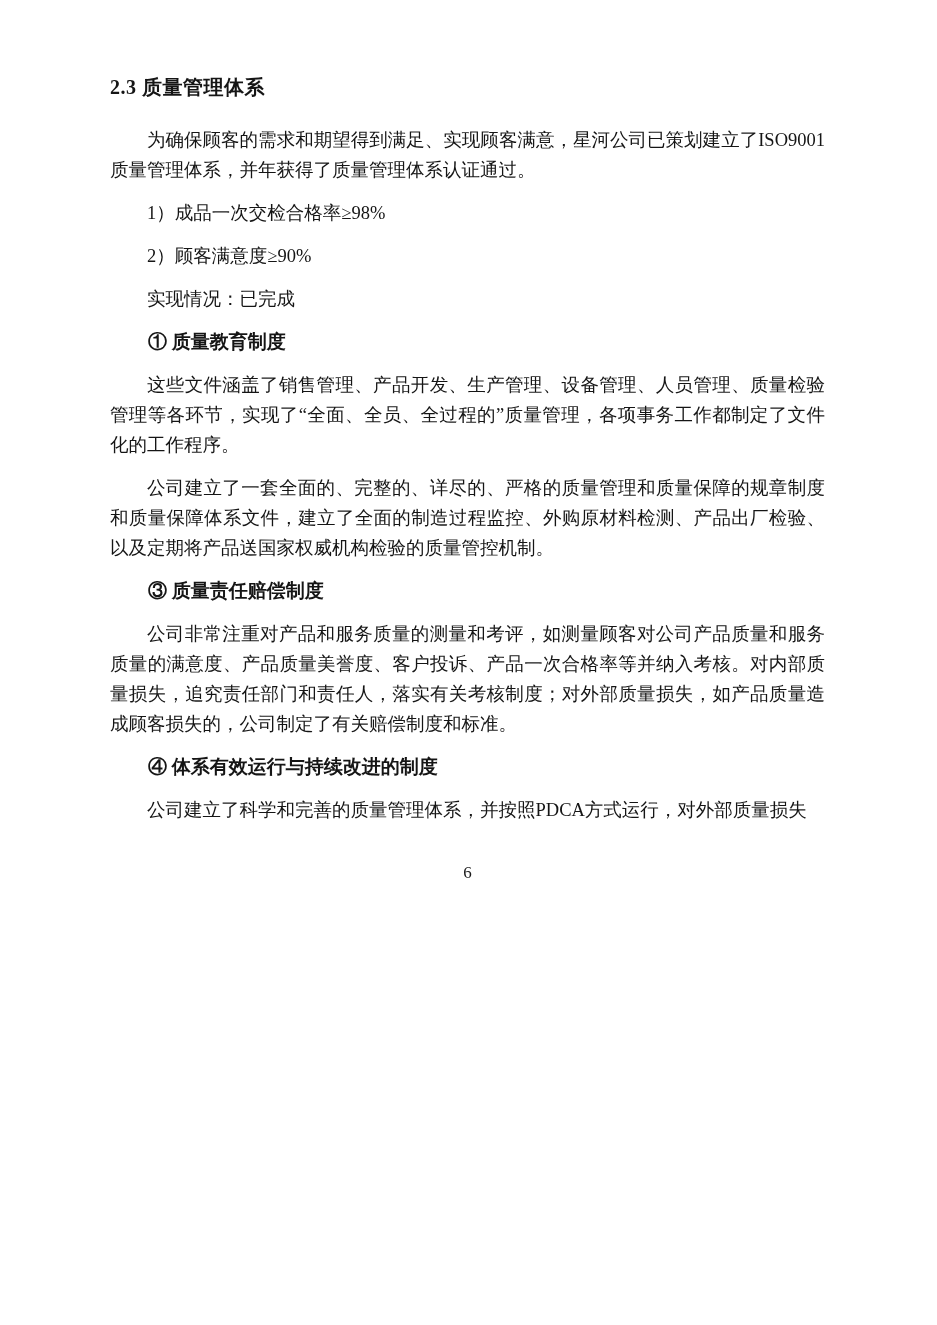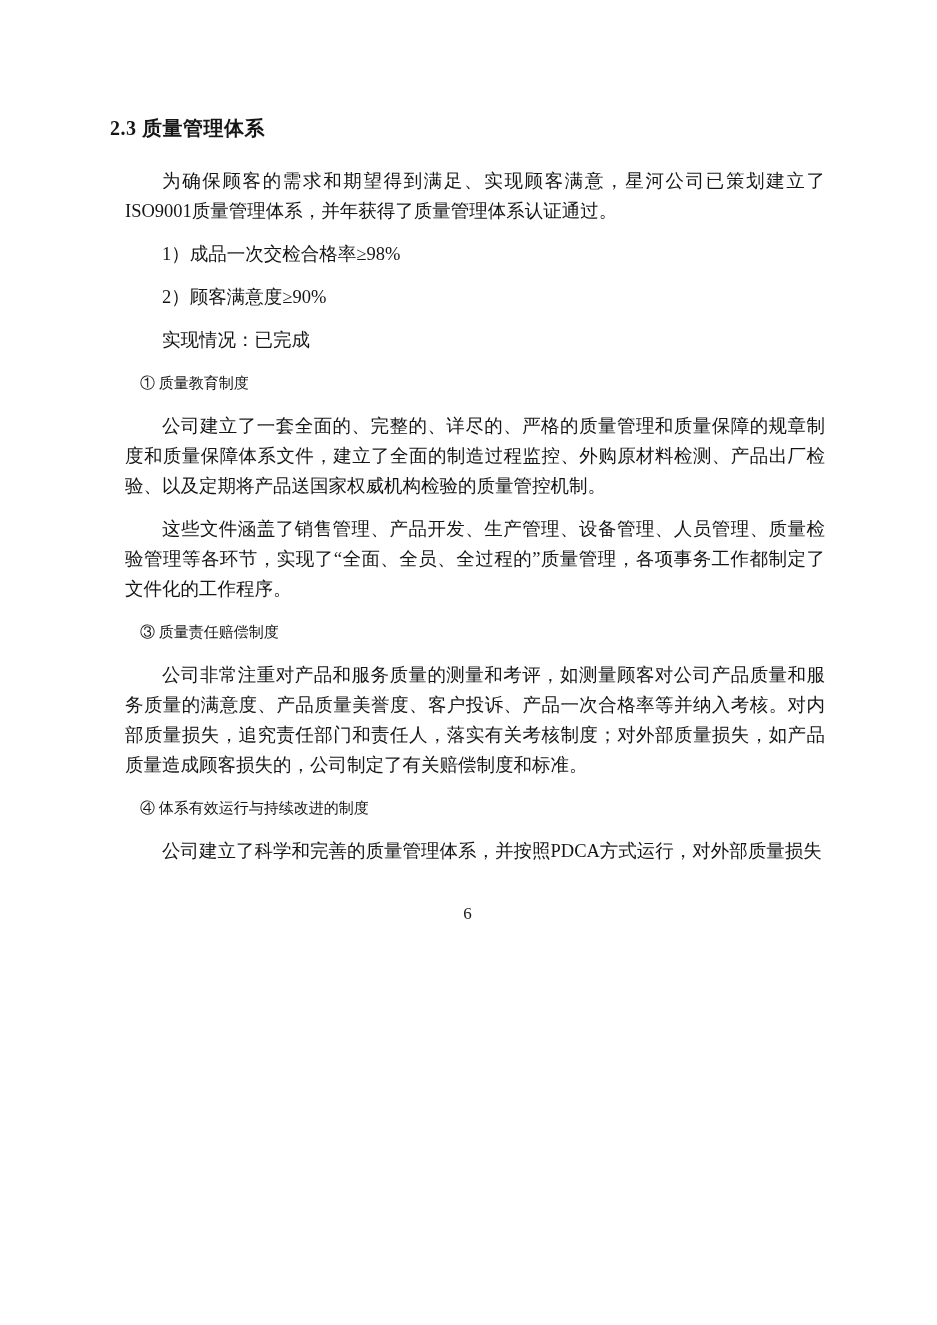--- a/index.html
+++ b/index.html
@@ -6,45 +6,45 @@
     margin: 0;
     padding: 0;
     background: #ffffff;
   }
   .page {
     position: relative;
     width: 937px;
     height: 1325px;
     background: #ffffff;
     box-sizing: border-box;
-    padding: 113px 112px 0 110px;
+    padding: 72px 112px 0 110px;
     font-family: "Liberation Serif", "DejaVu Serif", serif;
     color: #151515;
     font-size: 18.5px;
     overflow: hidden;
   }
   .sec-heading {
     font-size: 20px;
     font-weight: bold;
     line-height: 30px;
     margin: 0 0 23px 0;
     letter-spacing: 0.5px;
   }
   p.body {
-    margin: 0 0 13px 15px;
+    margin: 0 0 13px 0;
     line-height: 30px;
     text-align: justify;
     text-indent: 2em;
   }
   p.subheading {
     margin: 2px 0 13px 0;
     line-height: 30px;
-    font-weight: normal;
+    font-weight: bold;
     text-indent: 2em;
-    font-size: 15px;
+    font-size: 19px;
   }
   .page-number {
     margin-top: 36px;
     text-align: center;
     font-size: 17px;
     line-height: 24px;
     color: #1a1a1a;
   }
 </style>
 </head>
@@ -53,22 +53,22 @@
 <main class="page">
   <h2 class="sec-heading">2.3  质量管理体系</h2>
 
   <p class="body">为确保顾客的需求和期望得到满足、实现顾客满意，星河公司已策划建立了ISO9001质量管理体系，并年获得了质量管理体系认证通过。</p>
   <p class="body">1）成品一次交检合格率≥98%</p>
   <p class="body">2）顾客满意度≥90%</p>
   <p class="body">实现情况：已完成</p>
 
   <p class="subheading">① 质量教育制度</p>
 
+  <p class="body">这些文件涵盖了销售管理、产品开发、生产管理、设备管理、人员管理、质量检验管理等各环节，实现了“全面、全员、全过程的”质量管理，各项事务工作都制定了文件化的工作程序。</p>
   <p class="body">公司建立了一套全面的、完整的、详尽的、严格的质量管理和质量保障的规章制度和质量保障体系文件，建立了全面的制造过程监控、外购原材料检测、产品出厂检验、以及定期将产品送国家权威机构检验的质量管控机制。</p>
-  <p class="body">这些文件涵盖了销售管理、产品开发、生产管理、设备管理、人员管理、质量检验管理等各环节，实现了“全面、全员、全过程的”质量管理，各项事务工作都制定了文件化的工作程序。</p>
 
   <p class="subheading">③ 质量责任赔偿制度</p>
   <p class="body">公司非常注重对产品和服务质量的测量和考评，如测量顾客对公司产品质量和服务质量的满意度、产品质量美誉度、客户投诉、产品一次合格率等并纳入考核。对内部质量损失，追究责任部门和责任人，落实有关考核制度；对外部质量损失，如产品质量造成顾客损失的，公司制定了有关赔偿制度和标准。</p>
 
   <p class="subheading">④ 体系有效运行与持续改进的制度</p>
   <p class="body">公司建立了科学和完善的质量管理体系，并按照PDCA方式运行，对外部质量损失</p>
 
   <footer class="page-number">6</footer>
 </main>
 

